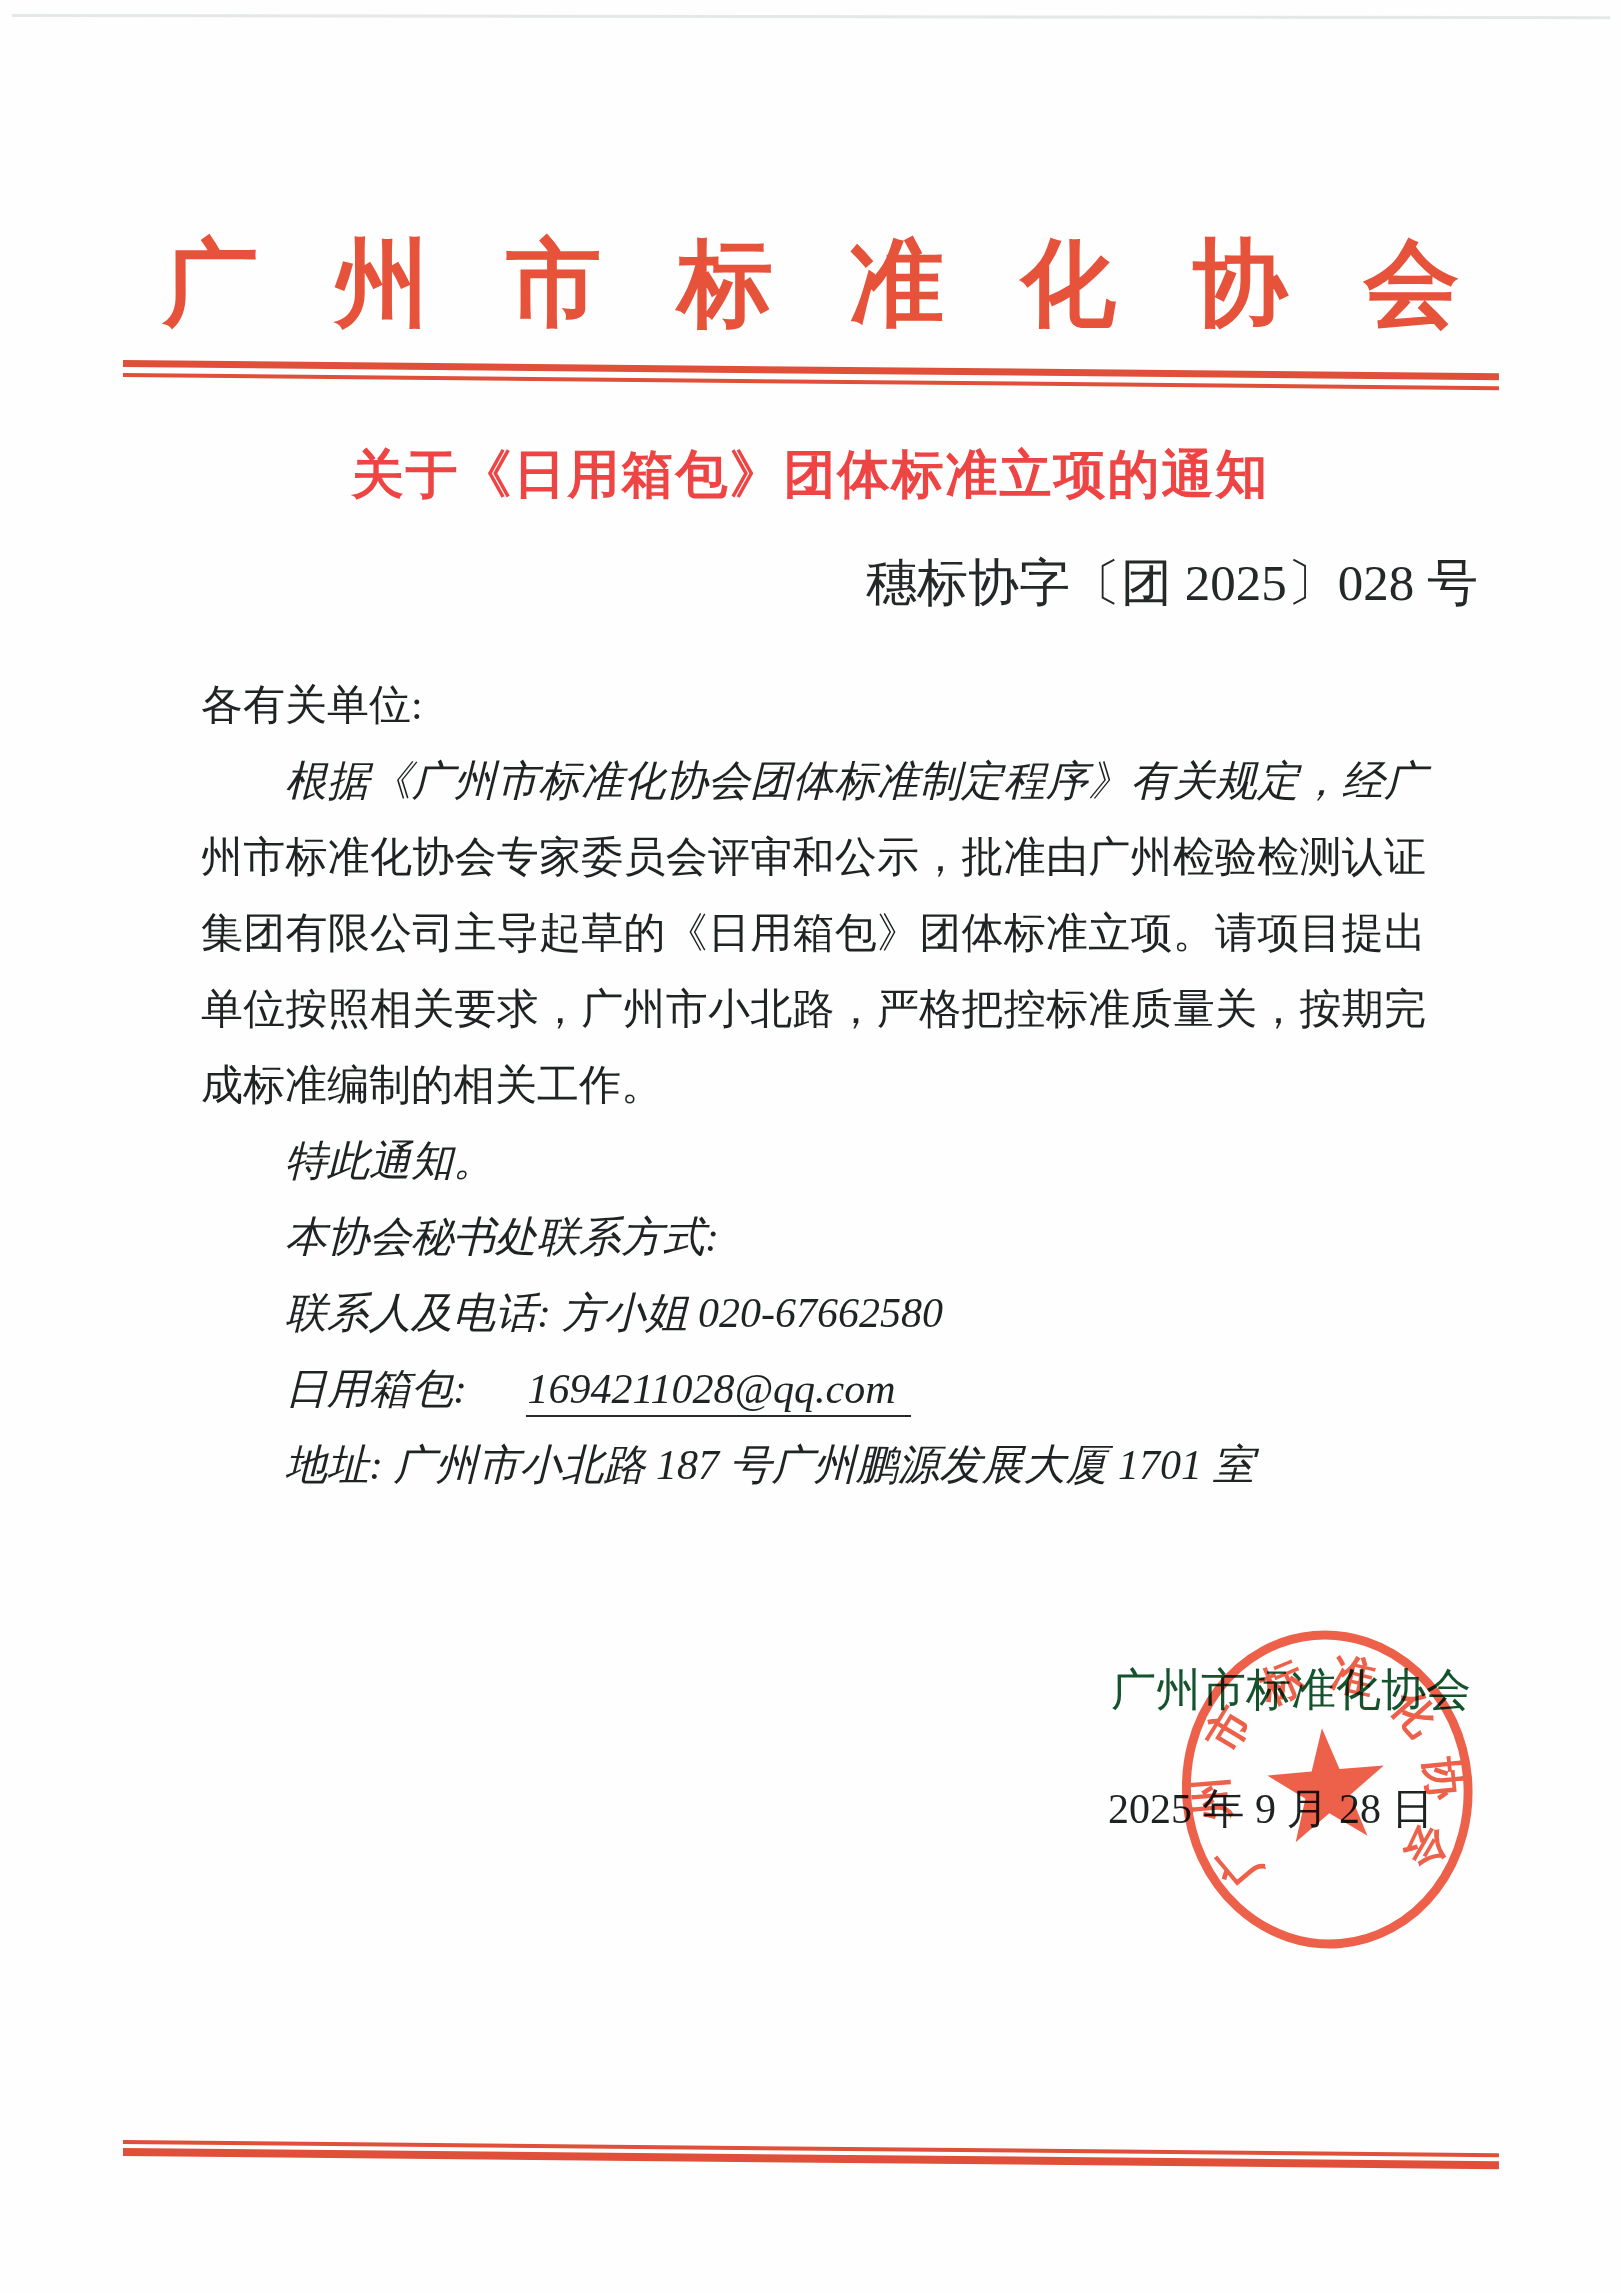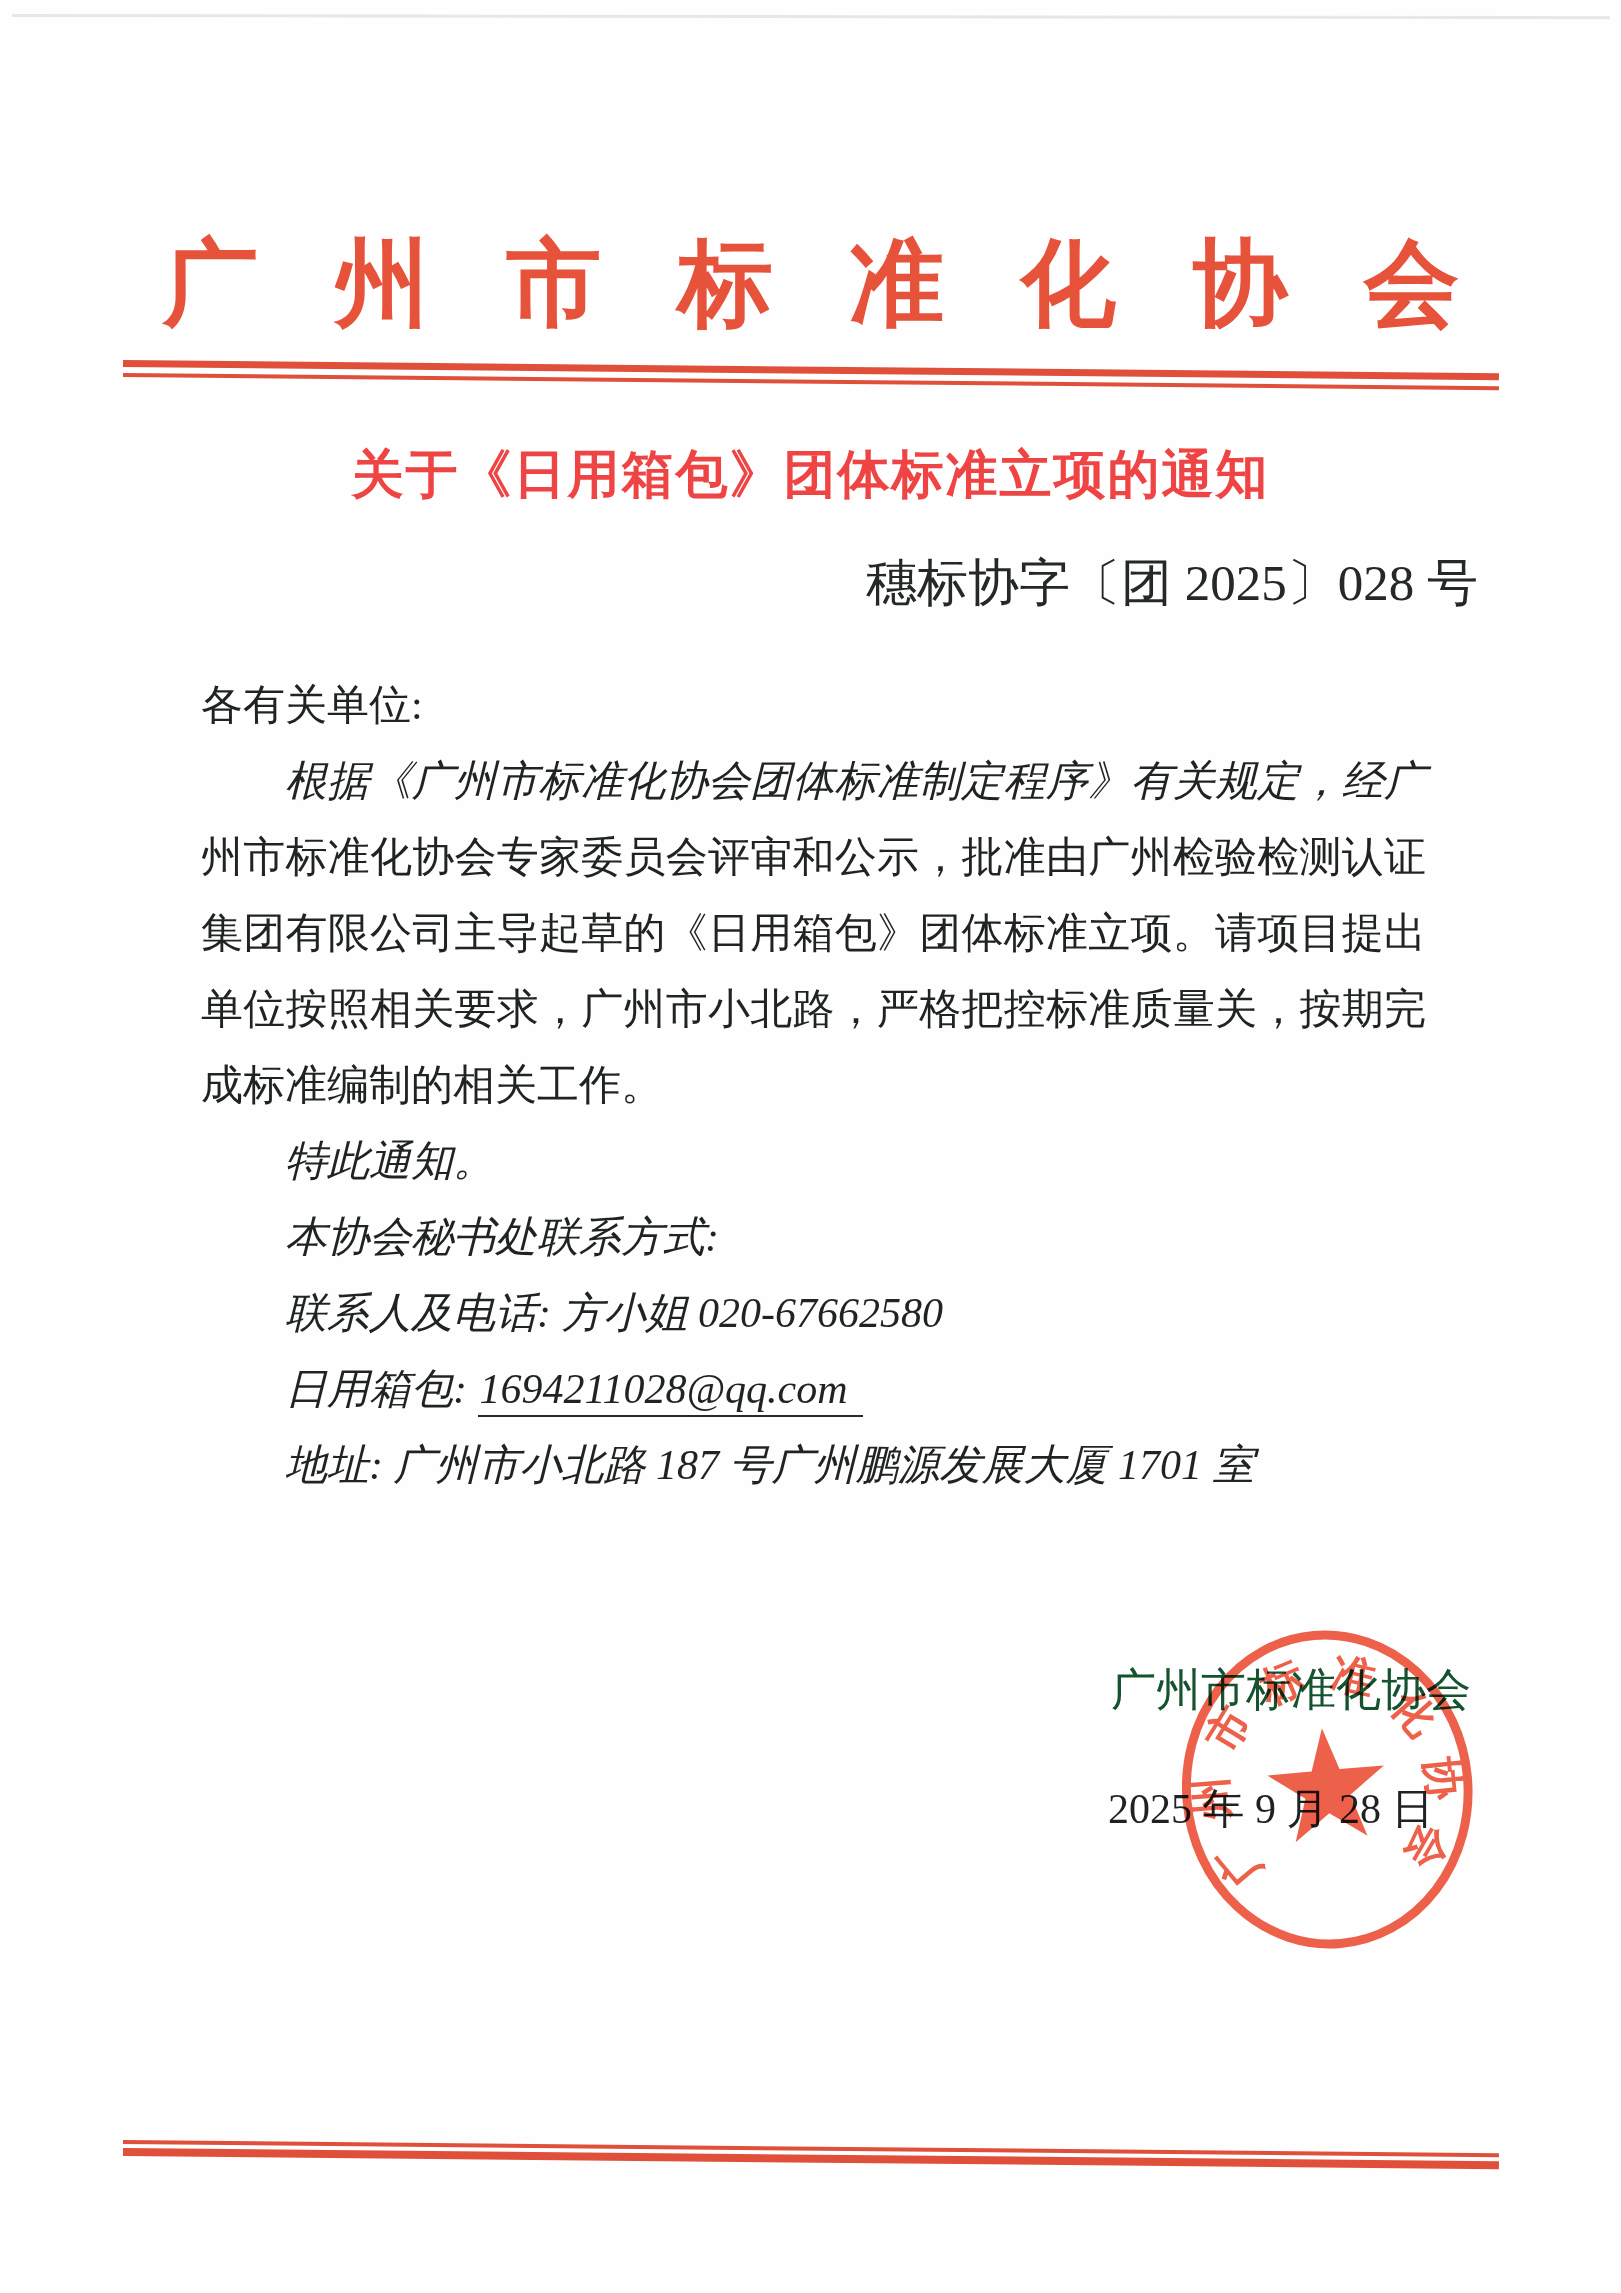--- a/index.html
+++ b/index.html
@@ -48,21 +48,21 @@
     position:absolute;left:201px;top:667px;width:1225px;
     font-size:42px;line-height:76px;color:#1f2323;
   }
   .bline{width:100%;}
   .bline.i{padding-left:84px;font-style:italic;}
   .bline.j{text-align:justify;text-align-last:justify;}
   .bline.i.j{width:1141px;}
   .email{
     border-bottom:2.9px solid #262a2a;
     padding:0 15.7px 2.9px 2px;
-    color:#1f2323;text-decoration:none;
+    color:#1f2323;text-decoration:none;margin-left:48px;
   }
   
   .sig-org{
     position:absolute;left:1084px;top:1666px;
     font-size:45px;line-height:49px;color:#14532d;margin-left:27px;
   }
   .sig-date{
     position:absolute;left:1108px;top:1786px;
     font-size:42px;line-height:47px;color:#1e2222;
   }

